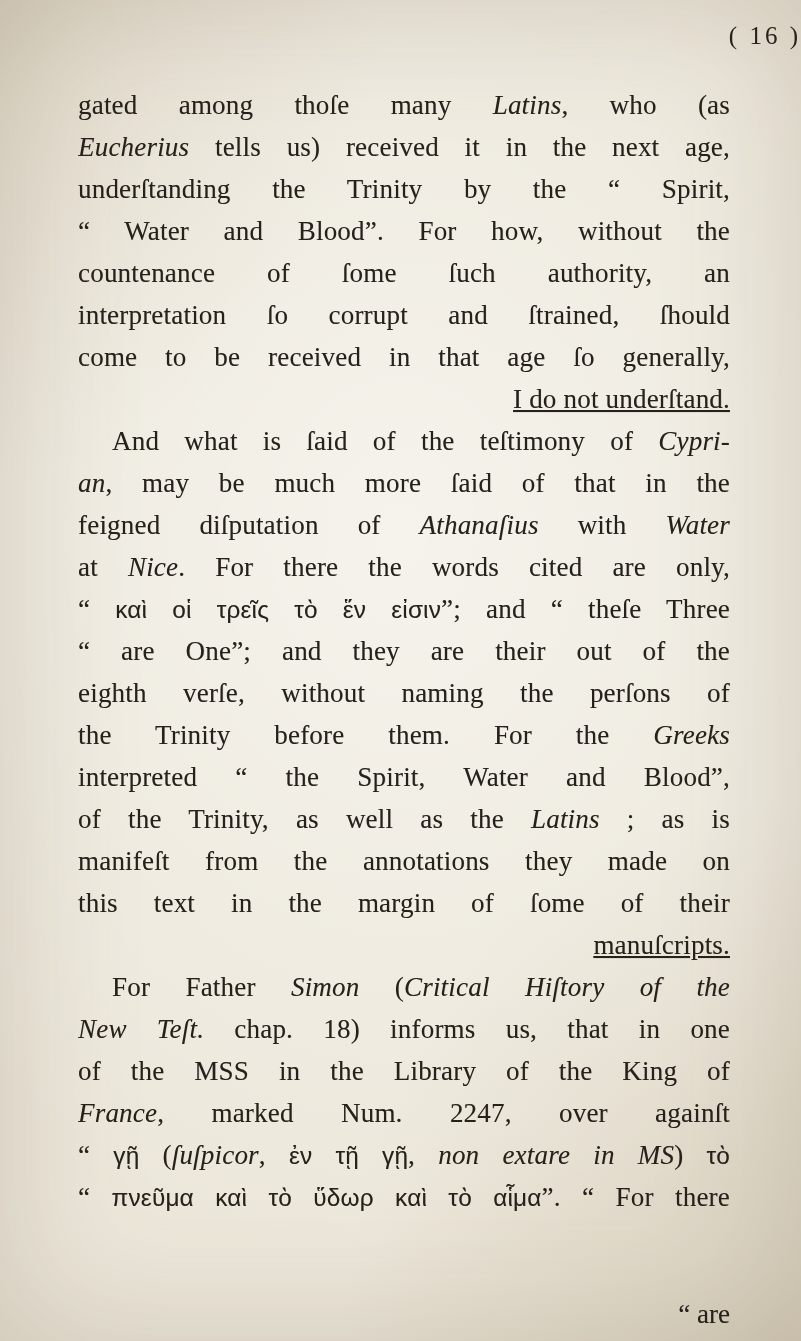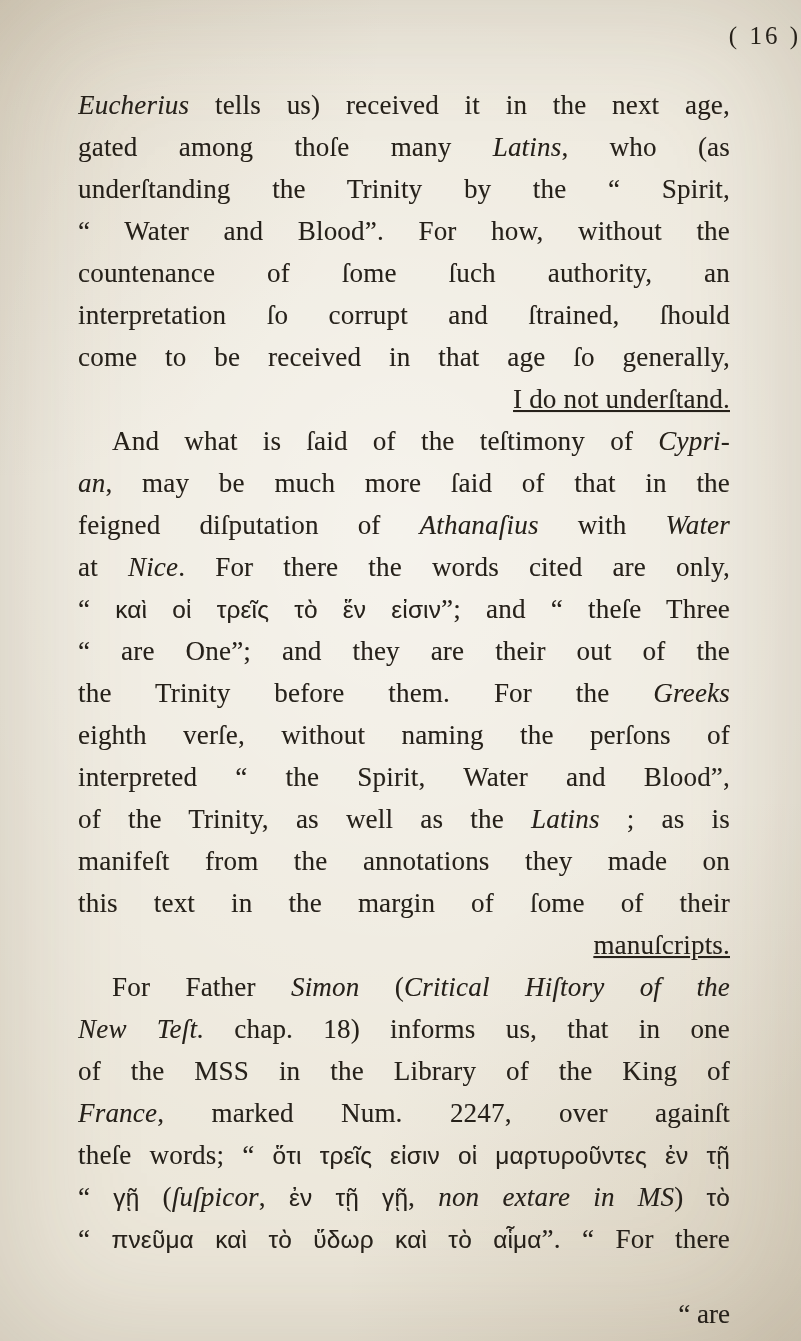--- a/index.html
+++ b/index.html
@@ -89,44 +89,43 @@
     margin-top: 33px;
   }
 </style>
 </head>
 <body>
 
 <div class="page">
   <div class="page-number">( 16 )</div>
 
   <div class="text-block">
+      <div class="line"><span>gated among thoſe many </span><span class="italic">Latins</span><span>, who (as</span></div>
       <div class="line"><span class="italic">Eucherius</span><span> tells us) received it in the next age,</span></div>
-      <div class="line"><span>gated among thoſe many </span><span class="italic">Latins</span><span>, who (as</span></div>
       <div class="line"><span>underſtanding the Trinity by the “ Spirit,</span></div>
       <div class="line"><span>“ Water and Blood”.  For how, without the</span></div>
       <div class="line"><span>countenance of ſome ſuch authority, an</span></div>
       <div class="line"><span>interpretation ſo corrupt and ſtrained, ſhould</span></div>
       <div class="line"><span>come to be received in that age ſo generally,</span></div>
       <div class="line noj"><span>I do not underſtand.</span></div>
       <div class="line indent"><span>And what is ſaid of the teſtimony of </span><span class="italic">Cypri-</span></div>
       <div class="line"><span class="italic">an</span><span>, may be much more ſaid of that in the</span></div>
       <div class="line"><span>feigned diſputation of </span><span class="italic">Athanaſius</span><span> with </span><span class="italic">Water</span></div>
       <div class="line"><span>at </span><span class="italic">Nice</span><span>.  For there the words cited are only,</span></div>
       <div class="line"><span>“ </span><span class="greek">καὶ οἱ τρεῖς τὸ ἕν εἰσιν</span><span>”; and “ theſe Three</span></div>
       <div class="line"><span>“ are One”; and they are their out of the</span></div>
+      <div class="line"><span>eighth verſe, without naming the perſons of</span></div>
       <div class="line"><span>the Trinity before them.  For the </span><span class="italic">Greeks</span></div>
-      <div class="line"><span>eighth verſe, without naming the perſons of</span></div>
       <div class="line"><span>interpreted “ the Spirit, Water and Blood”,</span></div>
       <div class="line"><span>of the Trinity, as well as the </span><span class="italic">Latins</span><span> ; as is</span></div>
       <div class="line"><span>manifeſt from the annotations they made on</span></div>
       <div class="line"><span>this text in the margin of ſome of their</span></div>
       <div class="line noj"><span>manuſcripts.</span></div>
       <div class="line indent"><span>For Father </span><span class="italic">Simon</span><span> (</span><span class="italic">Critical Hiſtory of the</span></div>
       <div class="line"><span class="italic">New Teſt.</span><span> chap. 18) informs us, that in one</span></div>
       <div class="line"><span>of the MSS in the Library of the King of</span></div>
       <div class="line"><span class="italic">France</span><span>, marked Num. 2247, over againſt</span></div>
-      <div class="line"><span>theſe words; “ </span><span class="greek">ὅτι τρεῖς εἰσιν οἱ μαρτυροῦντες ἐν τῇ</span></div>
       <div class="line"><span>“ </span><span class="greek">γῇ</span><span> (</span><span class="italic">ſuſpicor</span><span>, </span><span class="greek">ἐν τῇ γῇ</span><span>, </span><span class="italic">non extare in MS</span><span>) </span><span class="greek">τὸ</span></div>
       <div class="line"><span>“ </span><span class="greek">πνεῦμα καὶ τὸ ὕδωρ καὶ τὸ αἷμα</span><span>”.  “ For there</span></div>
     </div>
 
   <div class="catchword">“ are</div>
 </div>
 
 </body></html>

